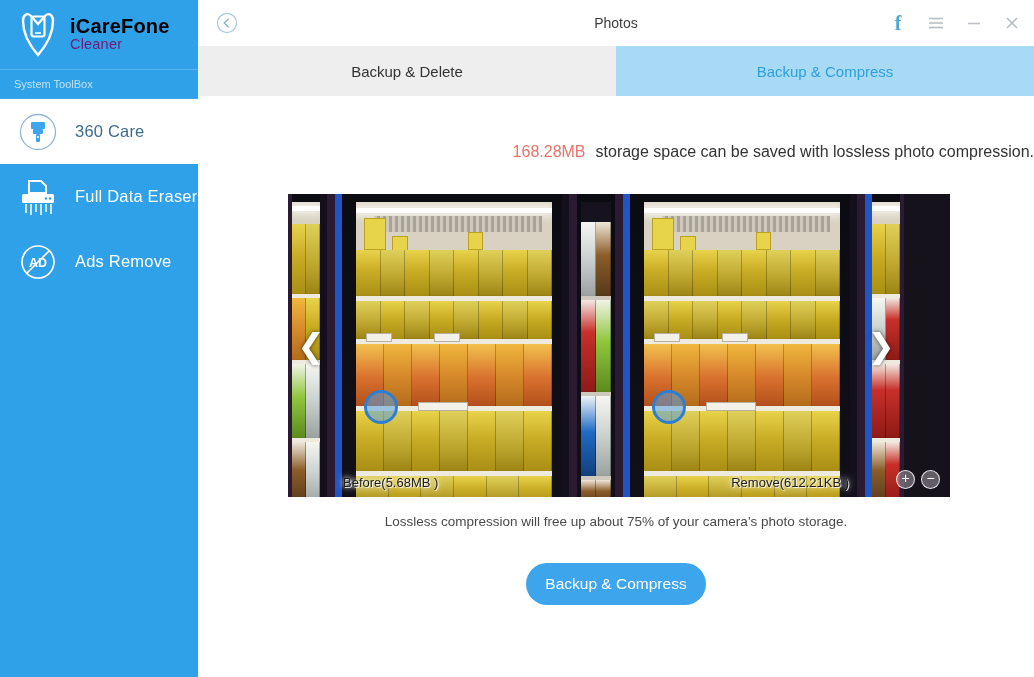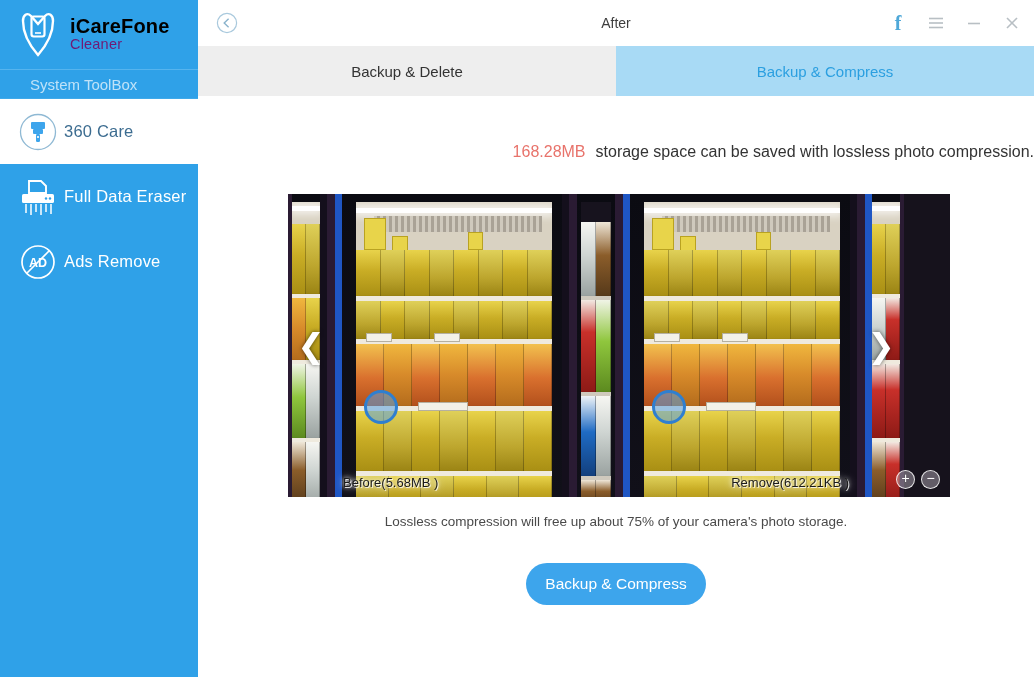--- a/index.html
+++ b/index.html
@@ -43,36 +43,36 @@
   }
   .brand-sub {
     color: #701a75;
     font-size: 14.5px;
     letter-spacing: .2px;
   }
   .toolbox-label {
     height: 29px;
     display: flex;
     align-items: center;
-    padding-left: 30px;
+    padding-left: 14px;
     color: #bfe2f8;
-    font-size: 15px;
+    font-size: 11px;
     border-bottom: 1px solid #3fa9ea;
   }
   .nav-item {
     height: 65px;
     display: flex;
     align-items: center;
     padding-left: 16px;
     cursor: pointer;
   }
   .nav-item.active { background: #ffffff; }
   .nav-icon { width: 44px; height: 44px; flex: 0 0 44px; }
   .nav-label {
-    margin-left: 4px;
+    margin-left: 15px;
     font-size: 16.5px;
     color: #ffffff;
     letter-spacing: .2px;
   }
   .nav-item.active .nav-label { color: #3c6c90; }
   .sidebar-fill { flex: 1 1 auto; background: #2fa1e8; }
 
   
   .main {
     flex: 1 1 auto;
@@ -428,21 +428,21 @@
 
   <section class="main">
 
     <div class="titlebar">
       <span class="back-btn">
         <svg viewBox="0 0 22 22" width="22" height="22">
           <circle cx="11" cy="11" r="9.6" fill="none" stroke="#a9c9dd" stroke-width="1.2"></circle>
           <path d="M12.6 6.8 L8.2 11 L12.6 15.2" fill="none" stroke="#8ab3cc" stroke-width="1.4"></path>
         </svg>
       </span>
-      <span class="win-title">After</span>
+      <span class="win-title">Photos</span>
       <span class="win-ctrls">
         <span class="ctl">
           <span class="fb-icon">f</span>
         </span>
         <span class="ctl">
           <svg viewBox="0 0 16 14" width="16" height="14">
             <g stroke="#b8bfc4" stroke-width="1.6">
               <line x1="1" y1="2.5" x2="15" y2="2.5"></line>
               <line x1="1" y1="7" x2="15" y2="7"></line>
               <line x1="1" y1="11.5" x2="15" y2="11.5"></line>

